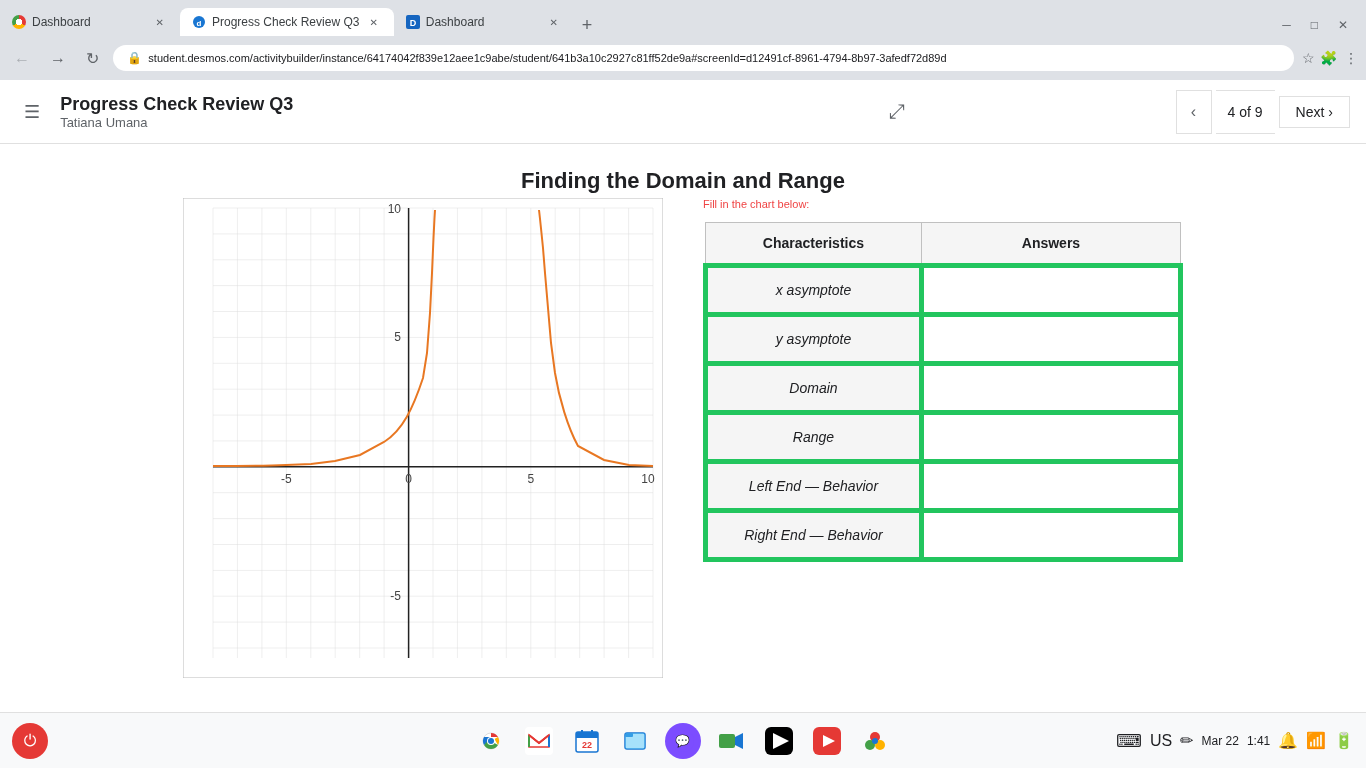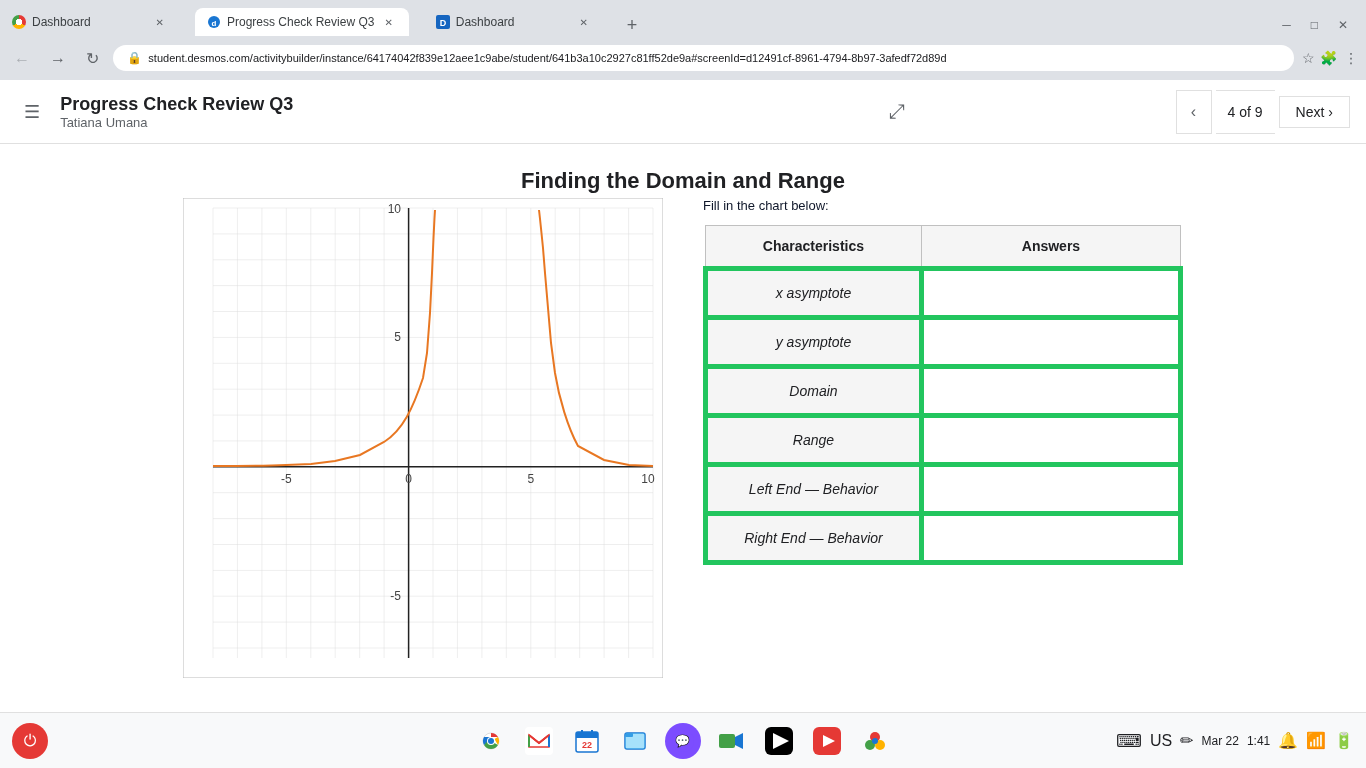--- a/index.html
+++ b/index.html
@@ -1,20 +1,20 @@
 <!DOCTYPE html>
 <html><head>
   <meta charset="utf-8">
   <style>
     * { box-sizing: border-box; margin: 0; padding: 0; }
     body { font-family: Arial, sans-serif; background: #f1f3f4; width: 1366px; height: 768px; overflow: hidden; }
 
     
     .browser-chrome { background: #dee1e6; width: 100%; }
-    .tab-bar { display: flex; align-items: flex-end; padding: 8px 0 0 0; background: #dee1e6; height: 36px; gap: 15px; }
+    .tab-bar { display: flex; align-items: flex-end; padding: 8px 0 0 0; background: #dee1e6; height: 36px; }
     .tab { display: flex; align-items: center; padding: 0 12px; height: 28px; border-radius: 8px 8px 0 0; font-size: 12px; color: #3c4043; background: #dee1e6; min-width: 180px; max-width: 220px; gap: 6px; cursor: pointer; border: none; }
     .tab.active { background: #fff; }
     .tab-icon { width: 14px; height: 14px; border-radius: 50%; display: inline-block; }
     .tab-icon.chrome { border: 2px solid #e53935; background: #fff; }
     .tab-label { flex: 1; overflow: hidden; text-overflow: ellipsis; white-space: nowrap; font-size: 12px; }
     .tab-close { font-size: 10px; color: #5f6368; cursor: pointer; padding: 2px 4px; border-radius: 50%; }
     .tab-add { font-size: 18px; color: #5f6368; background: none; border: none; cursor: pointer; padding: 0 8px; }
     .tab-spacer { flex: 1; }
     .win-controls { display: flex; gap: 0; padding: 0 8px; align-items: center; }
     .win-btn { font-size: 12px; color: #5f6368; background: none; border: none; cursor: pointer; padding: 4px 10px; }
@@ -45,21 +45,21 @@
     .main-content { background: #fff; padding: 24px 32px; height: calc(768px - 36px - 44px - 64px - 56px); overflow: auto; display: flex; flex-direction: column; align-items: center; }
     .page-title { font-size: 22px; color: #202124; margin-bottom: 4px; text-align: center; }
     .content-row { display: flex; gap: 40px; width: 100%; justify-content: center; align-items: flex-start; }
 
     
     .graph-container { position: relative; width: 480px; height: 480px; }
     .graph-svg { width: 480px; height: 480px; }
 
     
     .right-panel { display: flex; flex-direction: column; }
-    .fill-instruction { font-size: 13px; color: #0f172a; margin-bottom: 12px; }
+    .fill-instruction { font-size: 11px; color: #ef4444; margin-bottom: 12px; }
     .chart-table { border-collapse: collapse; width: 480px; }
     .chart-table th { background: #f5f5f5; font-weight: 600; font-size: 14px; color: #202124; padding: 12px 16px; border: 1px solid #c0c0c0; text-align: center; }
     .chart-table td { border: 5px solid #22c55e; padding: 12px 16px; font-size: 14px; color: #202124; }
     .chart-table td:first-child { background: #f5f5f5; font-style: italic; text-align: center; min-width: 200px; }
     .chart-table td:last-child { min-width: 240px; }
     .chart-table tr input { width: 100%; border: none; outline: none; font-size: 14px; padding: 2px 4px; background: transparent; }
 
     
     .taskbar { position: fixed; bottom: 0; left: 0; right: 0; height: 56px; background: #f8f9fa; border-top: 1px solid #e0e0e0; display: flex; align-items: center; justify-content: center; gap: 12px; padding: 0 12px; }
     .taskbar-icon { width: 36px; height: 36px; border-radius: 50%; display: flex; align-items: center; justify-content: center; font-size: 20px; cursor: pointer; }

